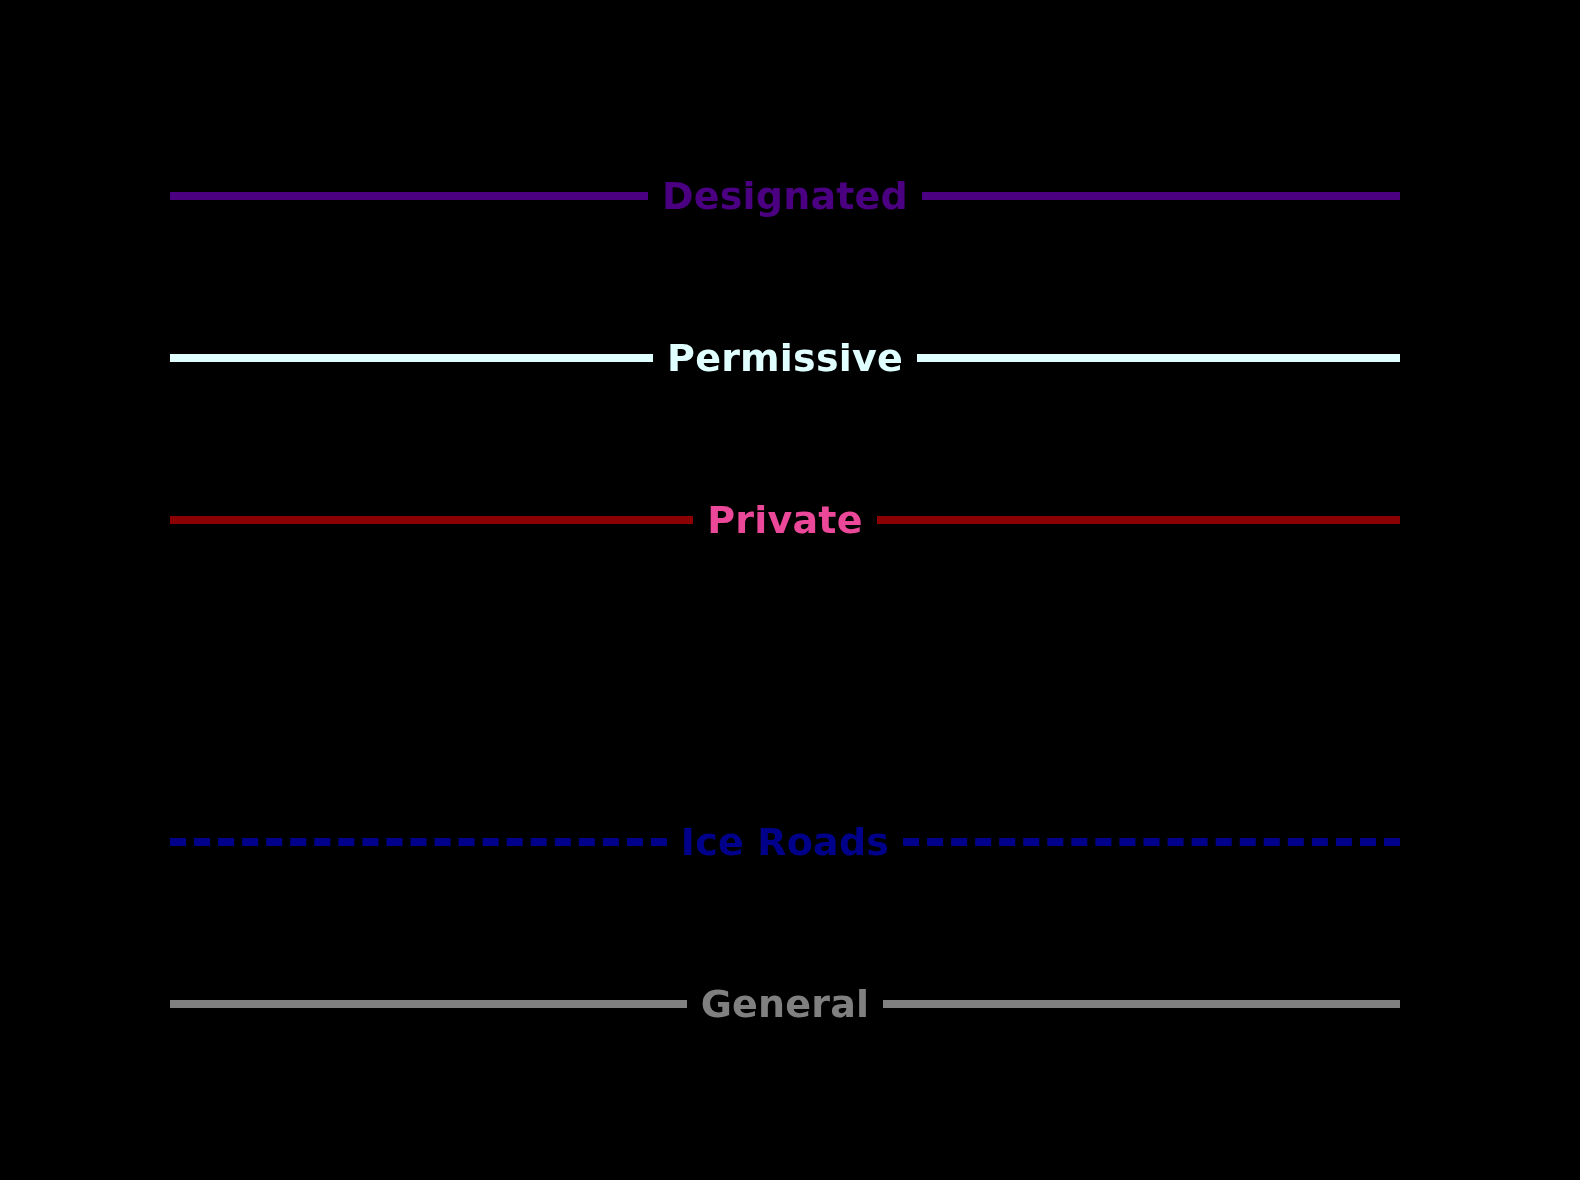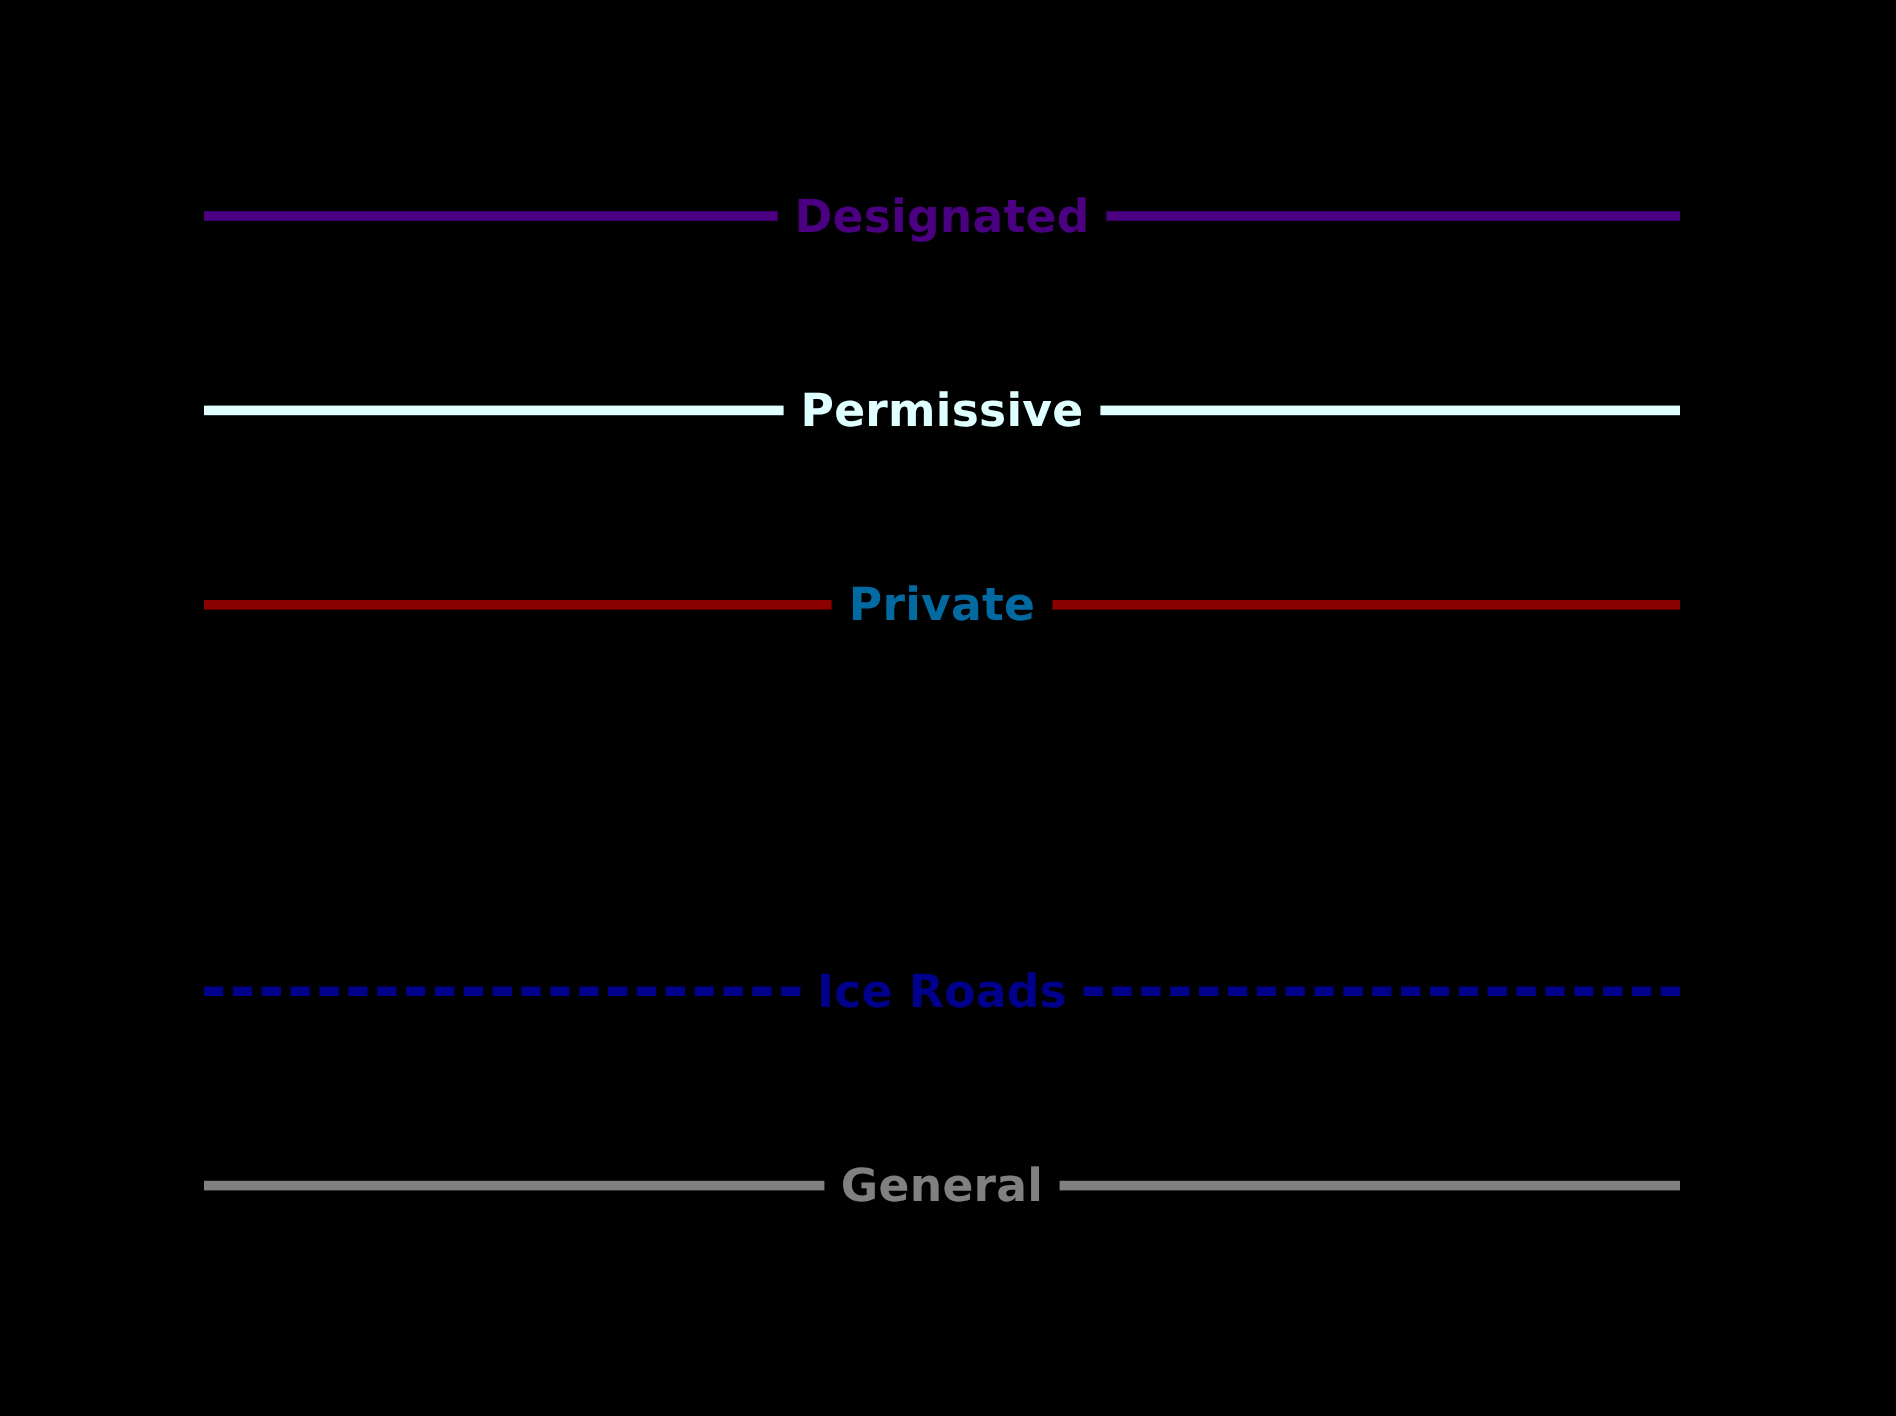--- a/index.html
+++ b/index.html
@@ -19,20 +19,21 @@
   .legend-row {
     position: absolute;
     left: 170px;
     width: 1230px;
     height: 60px;
     display: flex;
     flex-direction: row;
     align-items: center;
     justify-content: center;
     gap: 0;
+    margin-top: 16px;
   }
   .legend-line {
     flex: 1 1 auto;
     height: 0;
     border-top-width: 8px;
     border-top-style: solid;
   }
   .legend-line.dashed {
     border-top-style: dashed;
   }
@@ -56,21 +57,21 @@
       <span class="legend-label" style="color: rgb(75, 0, 130);">Designated</span>
       <div class="legend-line" style="border-top-color: rgb(75, 0, 130); border-top-width: 8px;"></div>
     </div>
     <div class="legend-row" style="left: 170px; width: 1230px; top: 312px; text-decoration: underline;">
       <div class="legend-line" style="border-top-color: rgb(224, 255, 255); border-top-width: 8px;"></div>
       <span class="legend-label" style="color: rgb(224, 255, 255);">Permissive</span>
       <div class="legend-line" style="border-top-color: rgb(224, 255, 255); border-top-width: 8px;"></div>
     </div>
     <div class="legend-row" style="left: 170px; width: 1230px; top: 474px;">
       <div class="legend-line" style="border-top-color: rgb(139, 0, 0); border-top-width: 8px;"></div>
-      <span class="legend-label" style="color: #0369a1;">Private</span>
+      <span class="legend-label" style="color: #ec4899;">Private</span>
       <div class="legend-line" style="border-top-color: rgb(139, 0, 0); border-top-width: 8px;"></div>
     </div>
     <div class="legend-row" style="left: 170px; width: 1230px; top: 796px;">
       <div class="legend-line dashed" style="border-top-color: rgb(0, 0, 139); border-top-width: 8px;"></div>
       <span class="legend-label" style="color: rgb(0, 0, 139);">Ice Roads</span>
       <div class="legend-line dashed" style="border-top-color: rgb(0, 0, 139); border-top-width: 8px;"></div>
     </div>
     <div class="legend-row" style="left: 170px; width: 1230px; top: 958px;">
       <div class="legend-line" style="border-top-color: rgb(128, 128, 128); border-top-width: 8px;"></div>
       <span class="legend-label" style="color: rgb(128, 128, 128);">General</span>

